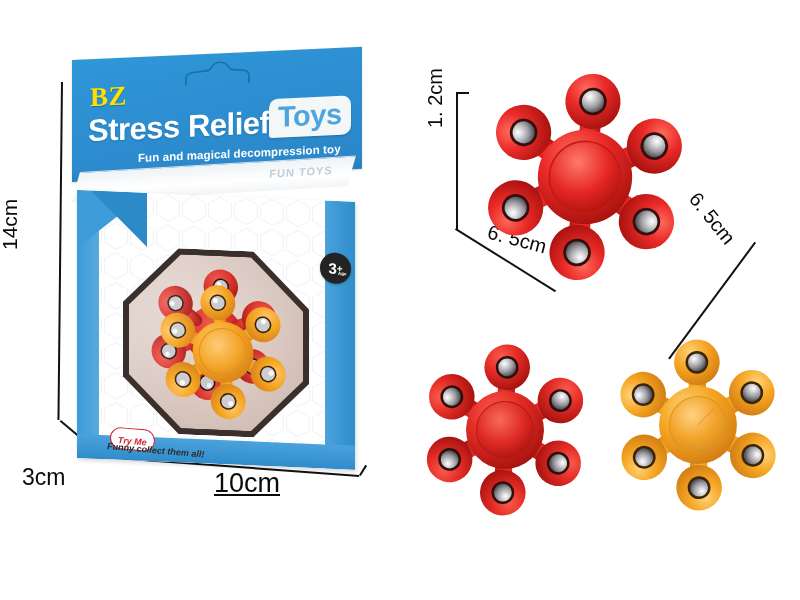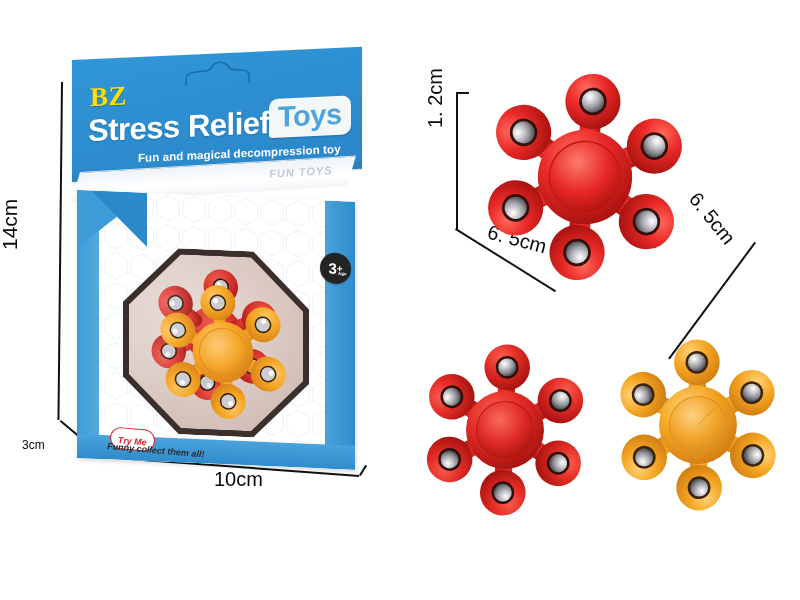--- a/index.html
+++ b/index.html
@@ -34,26 +34,27 @@
 
   
   #dim-14cm {
     left: -2px; top: 250px;
     font-size: 21px;
     transform: rotate(-90deg);
     transform-origin: left top;
     letter-spacing: 0px;
   }
   #dim-3cm {
-    left: 22px; top: 438px;
-    font-size: 12px;
+    left: 22px; top: 464px;
+    font-size: 23px;
   }
   #dim-10cm {
     left: 214px; top: 468px;
-    font-size: 20px;
+    font-size: 27px;
+    text-decoration: underline;
   }
 
   
   #pkg-line-vert {
     left: 61px; top: 82px;
     width: 1.6px; height: 338px;
     transform: rotate(0.6deg);
     transform-origin: top left;
   }
   #pkg-line-diag-left {

